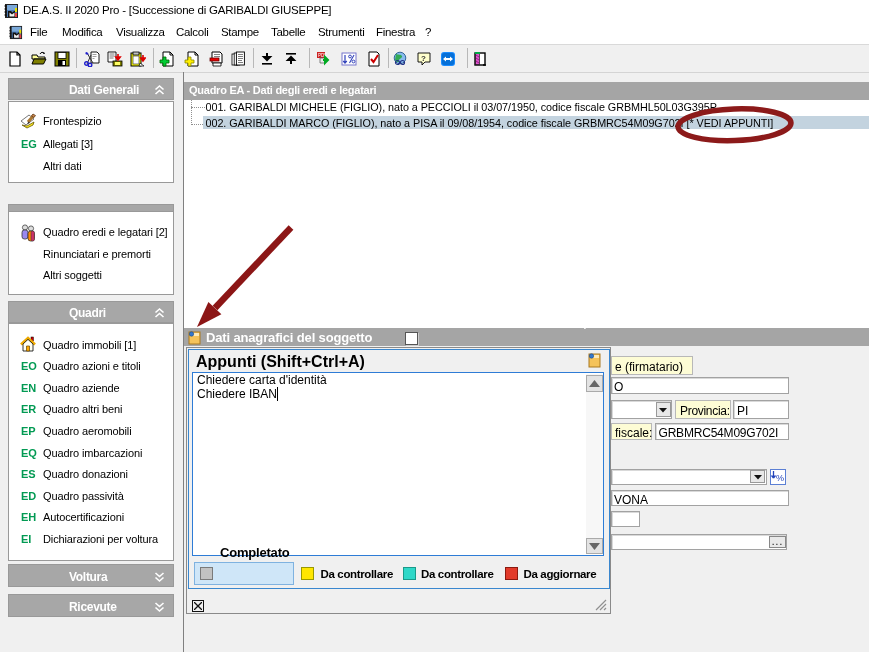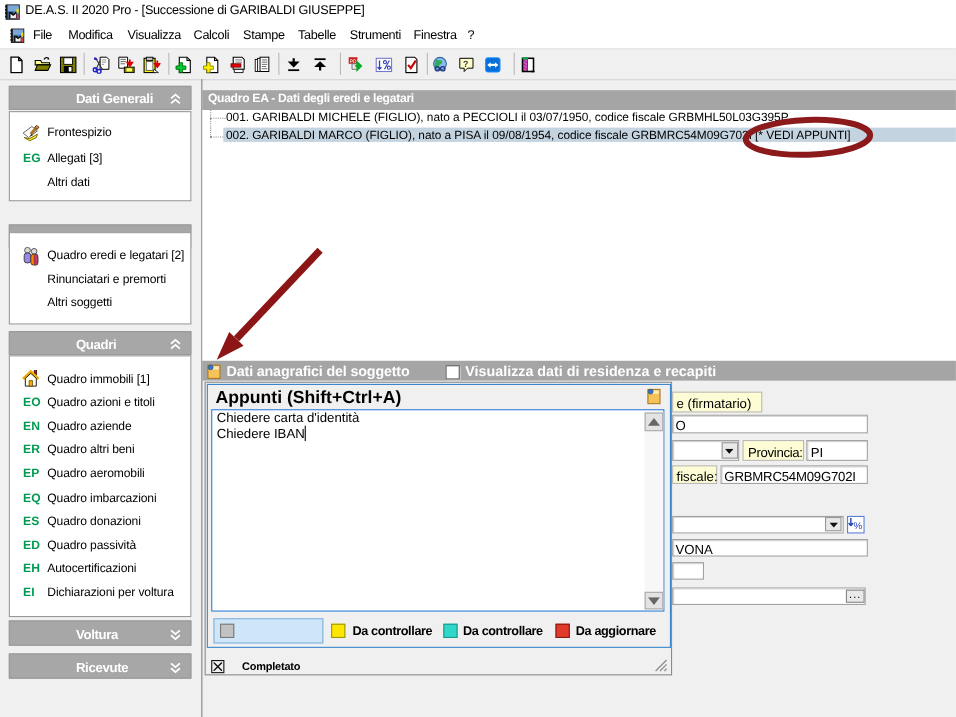--- a/index.html
+++ b/index.html
@@ -315,21 +315,21 @@
 </svg>
 
 <div class="graybar" style="top:328px;height:18px"></div>
 <svg class="abs" style="left:188px;top:331px" width="14" height="14" viewBox="0 0 14 14">
  <rect x="1" y="1" width="11" height="12" fill="#f5c35a" stroke="#a87820" stroke-width="1"></rect>
  <rect x="2" y="2" width="9" height="3" fill="#fde9b8"></rect>
  <circle cx="3.5" cy="3" r="2.2" fill="#3377cc" stroke="#1a4a88" stroke-width=".6"></circle>
 </svg>
 <div class="abs hdrtext" style="left:206px;top:330px;font-size:13px;letter-spacing:-0.15px">Dati anagrafici del soggetto</div>
 <div class="abs" style="left:405px;top:331.5px;width:13px;height:13px;background:#fff;border:1px solid #555;box-sizing:border-box;box-shadow:1px 1px 0 #ccc"></div>
-<div class="abs hdrtext" style="left:423px;top:330px;font-size:13px;letter-spacing:0px">Visualizza dati di residenza e recapiti</div>
+<div class="abs hdrtext" style="left:423px;top:318px;font-size:10px;letter-spacing:0px">Visualizza dati di residenza e recapiti</div>
 
 <div class="ylabel" style="left:611px;top:356px;width:82px;height:19px;padding:2.5px 0 0 3px">e (firmatario)</div>
 <div class="field" style="left:611px;top:376.5px;width:178px;height:17.5px;padding:2px 0 0 2px">O</div>
 <div class="field" style="left:611px;top:400px;width:61px;height:19px"></div>
 <div class="abs" style="left:655.5px;top:402px;width:15px;height:15px;background:#e8e8e8;border:1px solid #999;box-sizing:border-box"></div>
 <svg class="abs" style="left:659px;top:408px" width="8" height="5">
     <polygon points="0,0 8,0 4,4.5" fill="#111"></polygon>
   </svg>
 <div class="ylabel" style="left:675px;top:400px;width:56px;height:19px;padding:3px 0 0 4px;letter-spacing:-0.3px">Provincia:</div>
 <div class="field" style="left:733px;top:400px;width:56px;height:19px;padding:3px 0 0 3px">PI</div>
@@ -366,21 +366,21 @@
 <svg class="abs" style="left:589px;top:380px" width="11" height="8">
     <polygon points="5.5,0 11,7 0,7" fill="#666"></polygon>
   </svg>
 <div class="abs" style="left:586px;top:537.5px;width:16.5px;height:16.5px;background:#e3e3e3;border:1px solid #aaa;box-sizing:border-box"></div>
 <svg class="abs" style="left:589px;top:543px" width="11" height="8">
     <polygon points="5.5,7 11,0 0,0" fill="#666"></polygon>
   </svg>
 
 <div class="abs" style="left:194px;top:562px;width:100px;height:23px;background:#cfe6f8;border:1px solid #7fb2e0;box-sizing:border-box"></div>
 <div class="abs" style="left:200px;top:567px;width:11px;height:11px;background:#c2c2c2;border:1px solid #7a7a7a"></div>
-<div class="abs" style="left:220px;top:601px;font-size:10px;letter-spacing:-0.2px;font-weight:bold">Completato</div>
+<div class="abs" style="left:220px;top:545px;font-size:13px;letter-spacing:-0.2px;font-weight:bold">Completato</div>
 <div class="abs" style="left:301px;top:567px;width:11px;height:11px;background:#ffe600;border:1px solid #999900"></div>
 <div class="abs" style="left:320.5px;top:567.5px;font-size:11.5px;letter-spacing:-0.35px;font-weight:bold">Da controllare</div>
 <div class="abs" style="left:403px;top:567px;width:11px;height:11px;background:#2fd8c8;border:1px solid #1a9a8a"></div>
 <div class="abs" style="left:421px;top:567.5px;font-size:11.5px;letter-spacing:-0.35px;font-weight:bold">Da controllare</div>
 <div class="abs" style="left:504.5px;top:567px;width:11px;height:11px;background:#e23a2a;border:1px solid #8b1a10"></div>
 <div class="abs" style="left:523.5px;top:567.5px;font-size:11.5px;letter-spacing:-0.35px;font-weight:bold">Da aggiornare</div>
 
 <div class="abs" style="left:192px;top:599.5px;width:12px;height:12px;border:1.5px solid #111;box-sizing:border-box"></div>
 <svg class="abs" style="left:194px;top:601.5px" width="8" height="8">
     <path d="M0 0L8 8M8 0L0 8" stroke="#111" stroke-width="1.3"></path>

